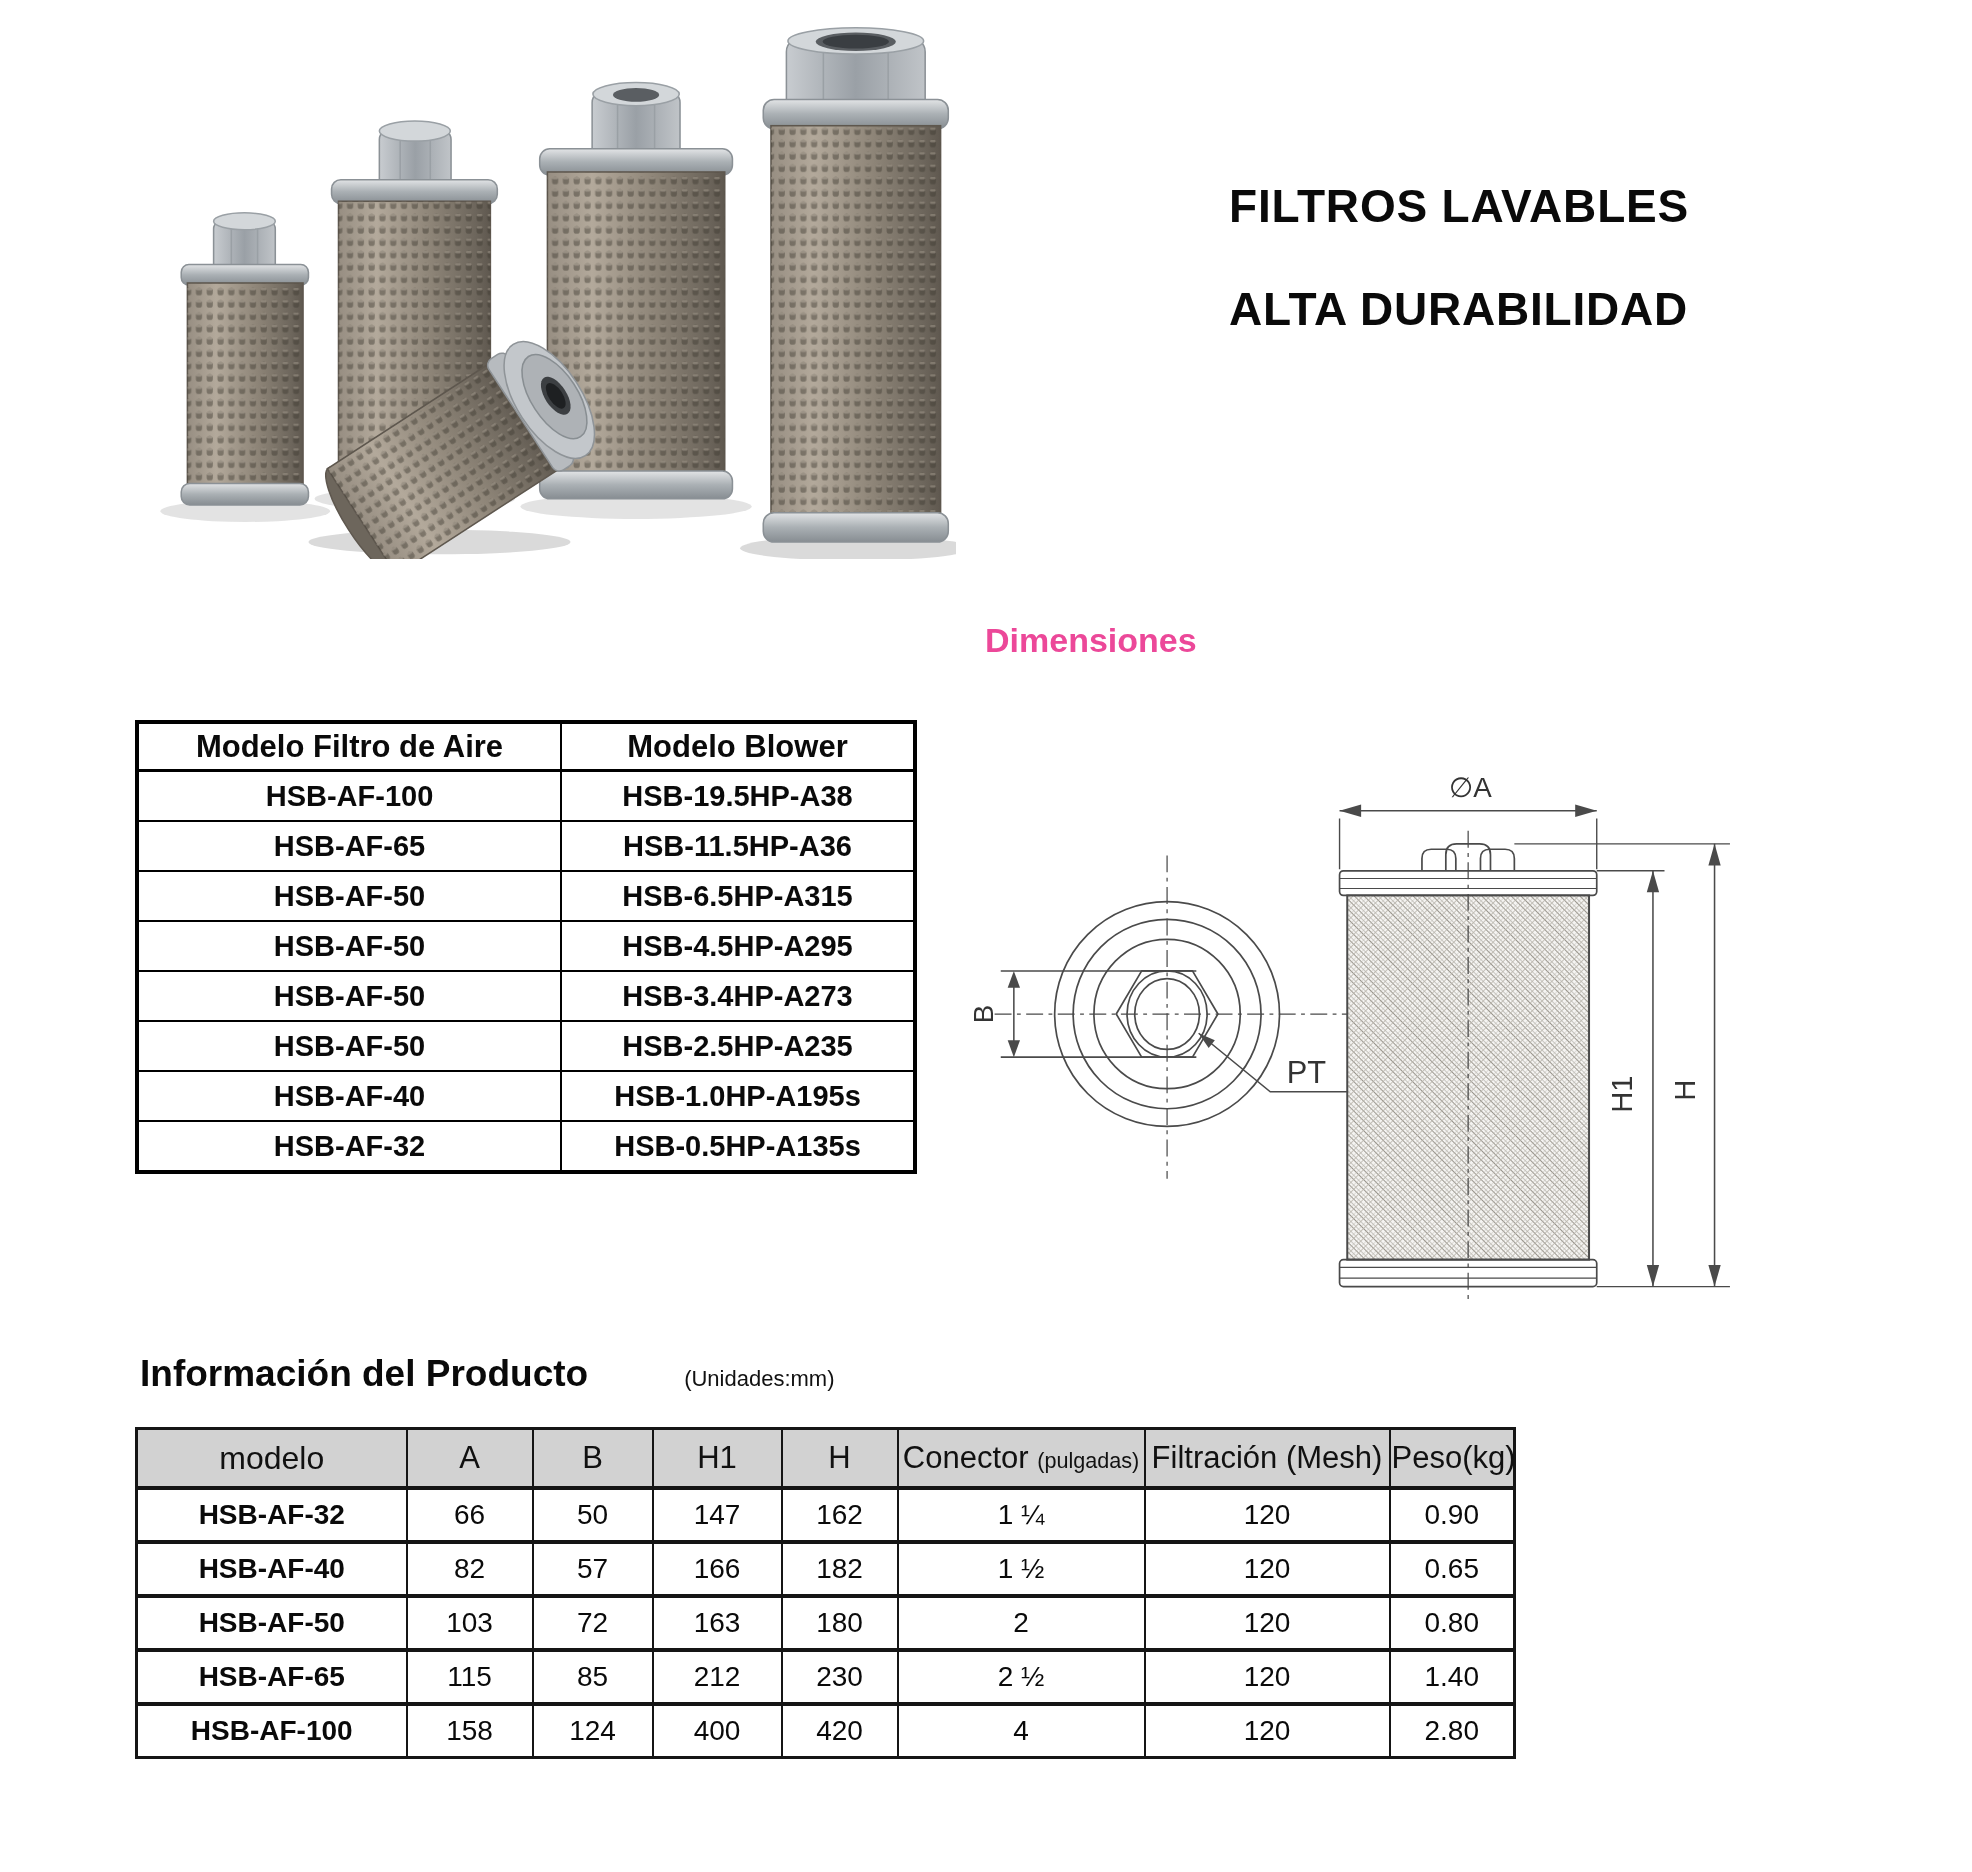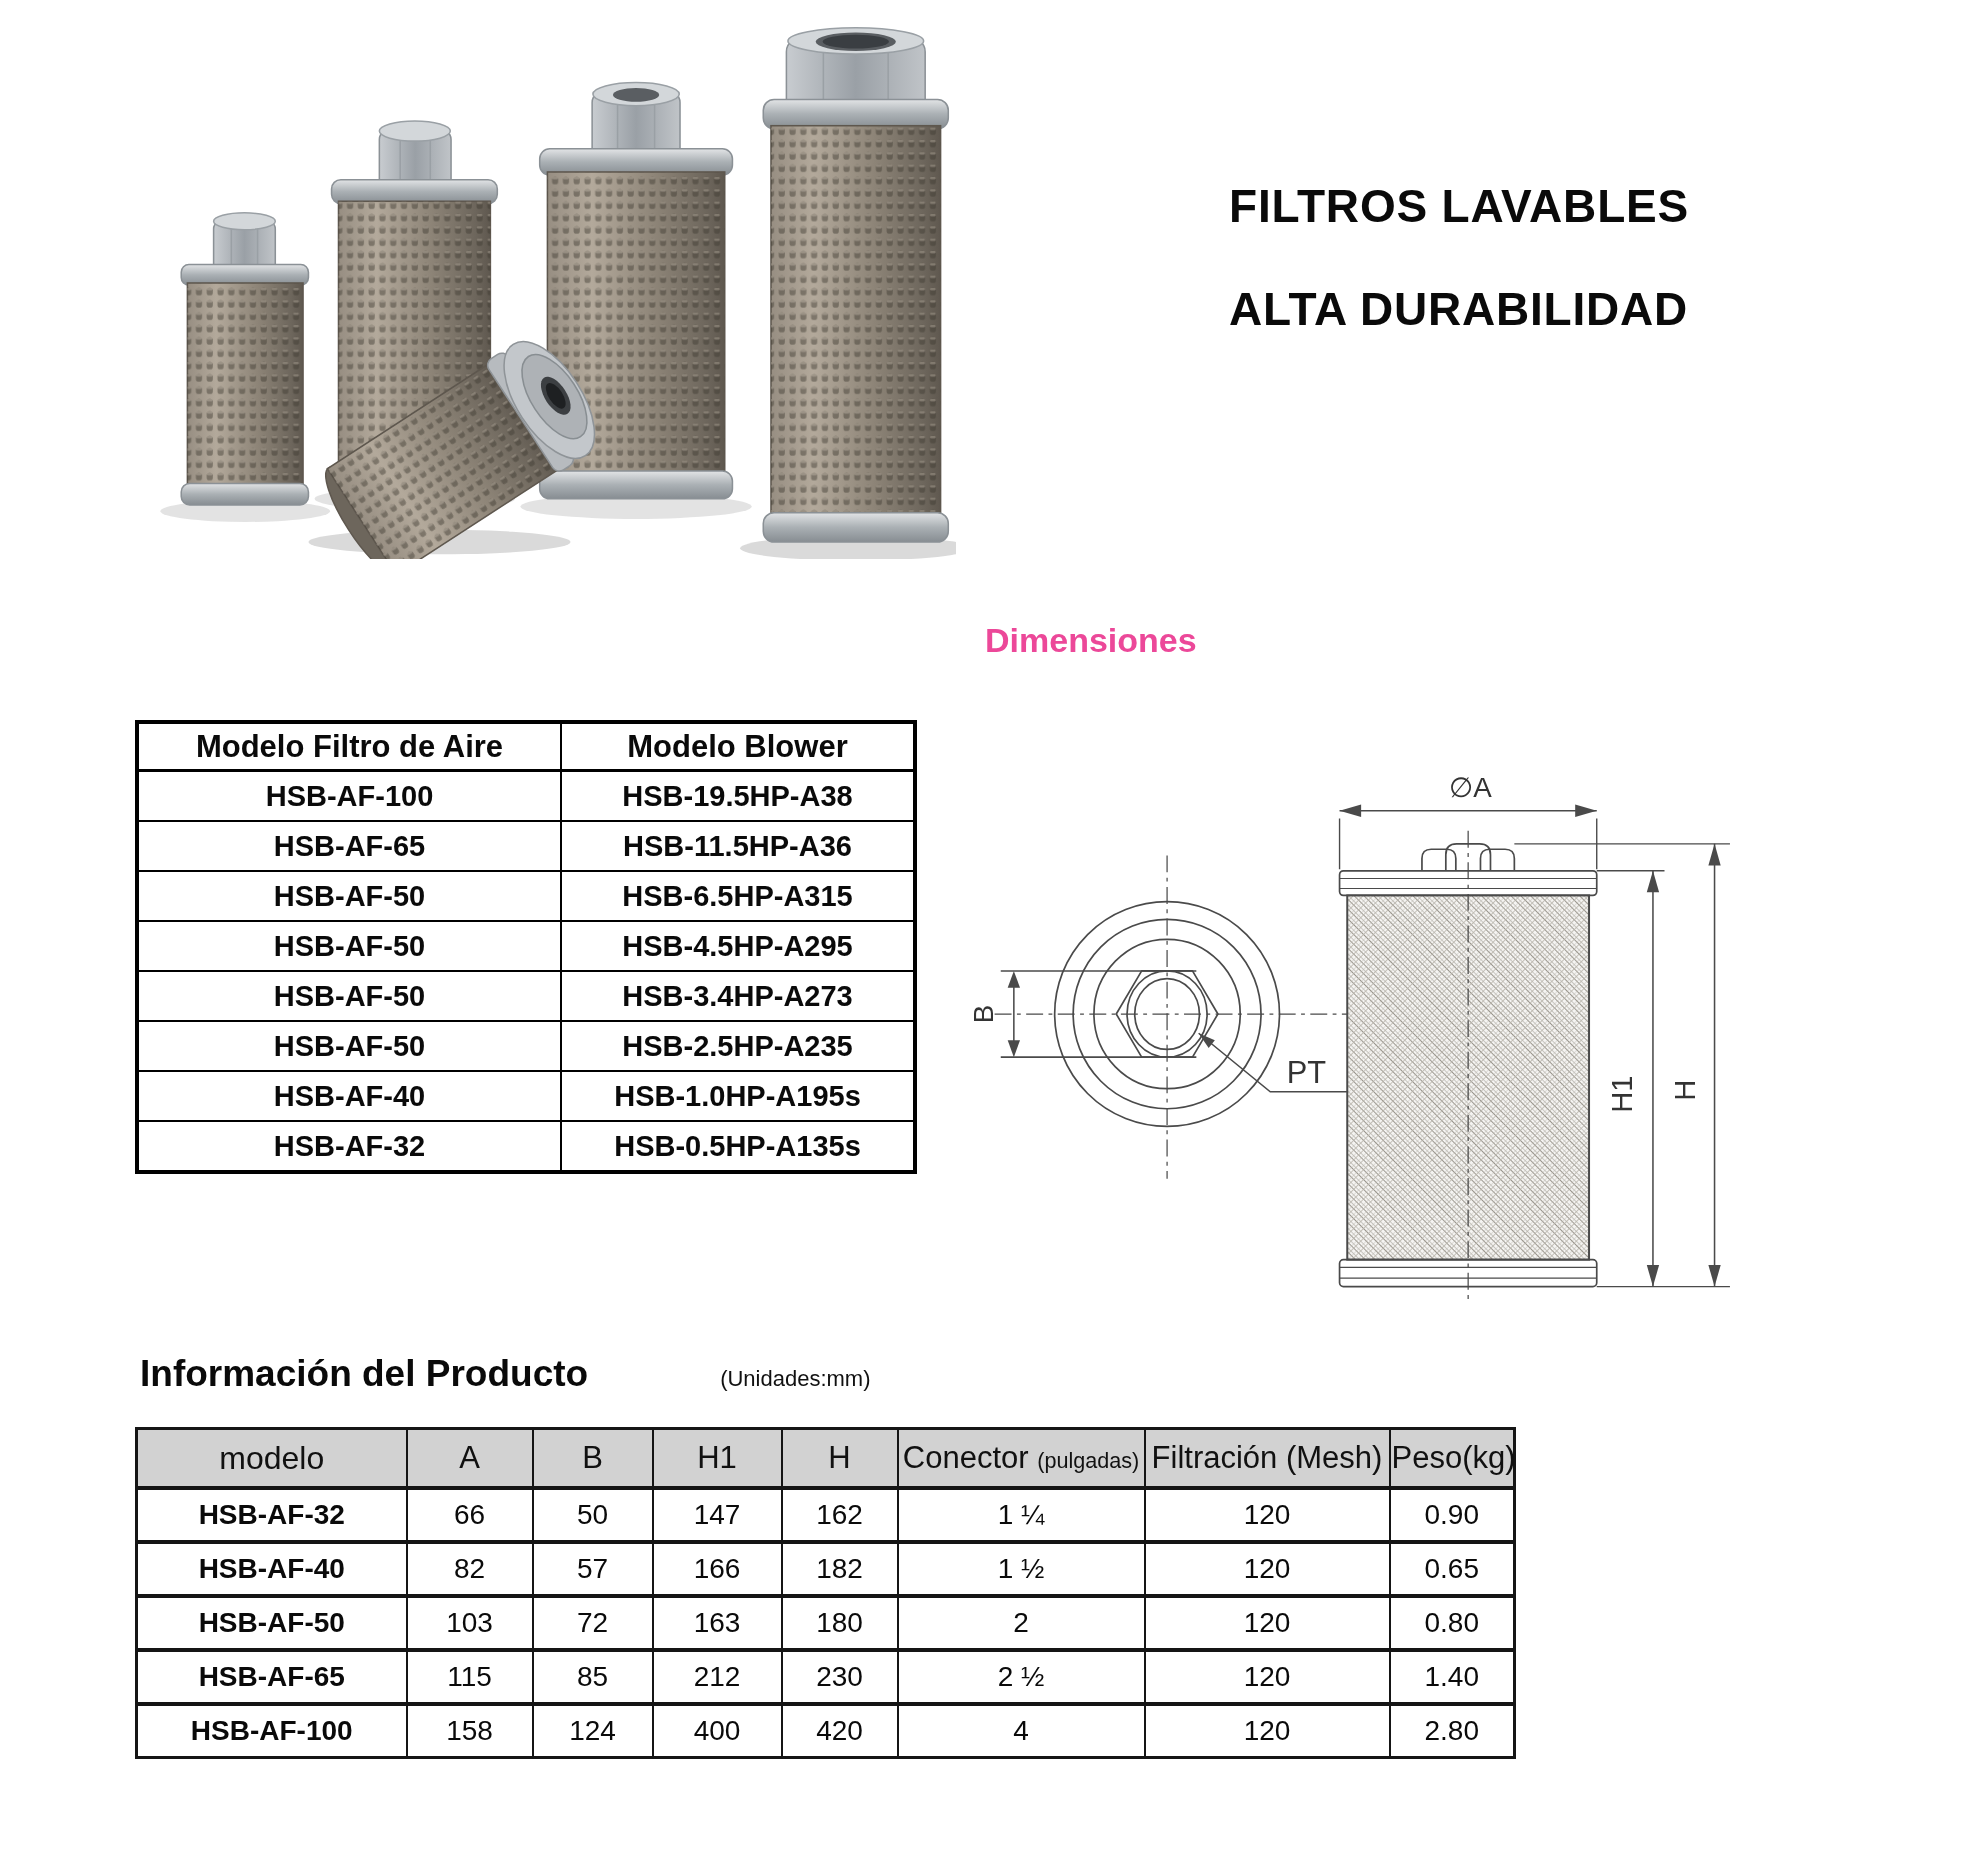--- a/index.html
+++ b/index.html
@@ -257,21 +257,21 @@
       <path d="M705,105 H985" stroke-width="1.8"></path>
       <path d="M965,105 V680" stroke-width="2"></path>
       <polygon points="965,105 957,133 973,133" fill="#4a4a4a" stroke="none"></polygon>
       <polygon points="965,680 957,652 973,652" fill="#4a4a4a" stroke="none"></polygon>
     </g>
     <text x="648" y="44" font-size="36" fill="#333" text-anchor="middle">∅A</text>
     <text x="858" y="430" font-size="38" fill="#333" transform="rotate(-90 858 430)" text-anchor="middle">H1</text>
     <text x="940" y="425" font-size="38" fill="#333" transform="rotate(-90 940 425)" text-anchor="middle">H</text>
   </svg>
 
-  <div class="abs info-row" style="left:140px;top:1353px;gap:36px;">
+  <div class="abs info-row" style="left:140px;top:1353px;">
     <span class="info-heading">Información del Producto</span>
     <span class="units-note">(Unidades:mm)</span>
   </div>
 
   <table class="abs spec-table" style="left:135px;top:1427px;">
     <colgroup>
       <col style="width:270px">
         <col style="width:126px">
         <col style="width:120px">
         <col style="width:129px">

